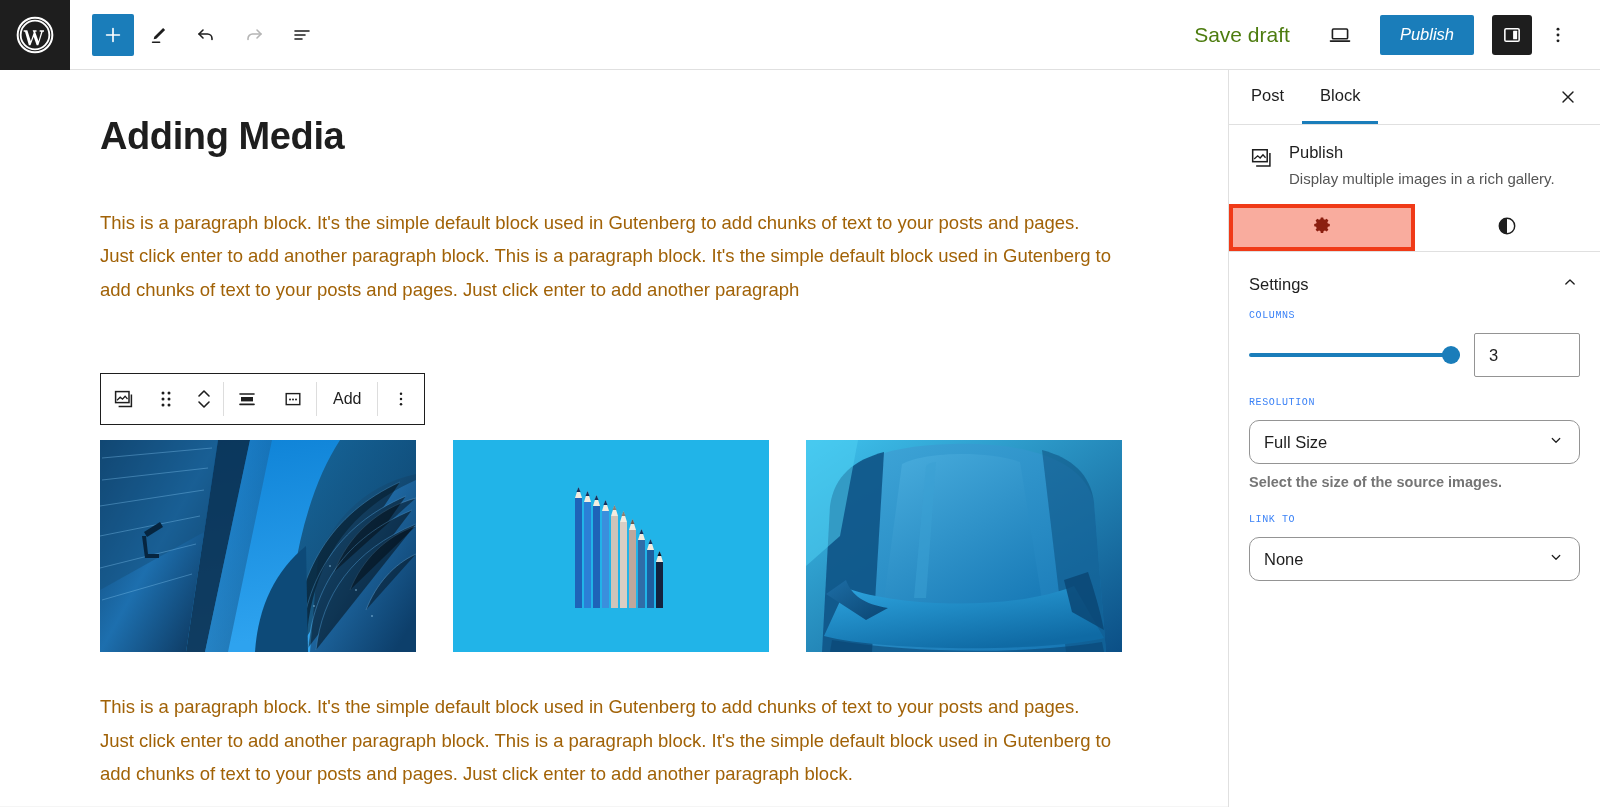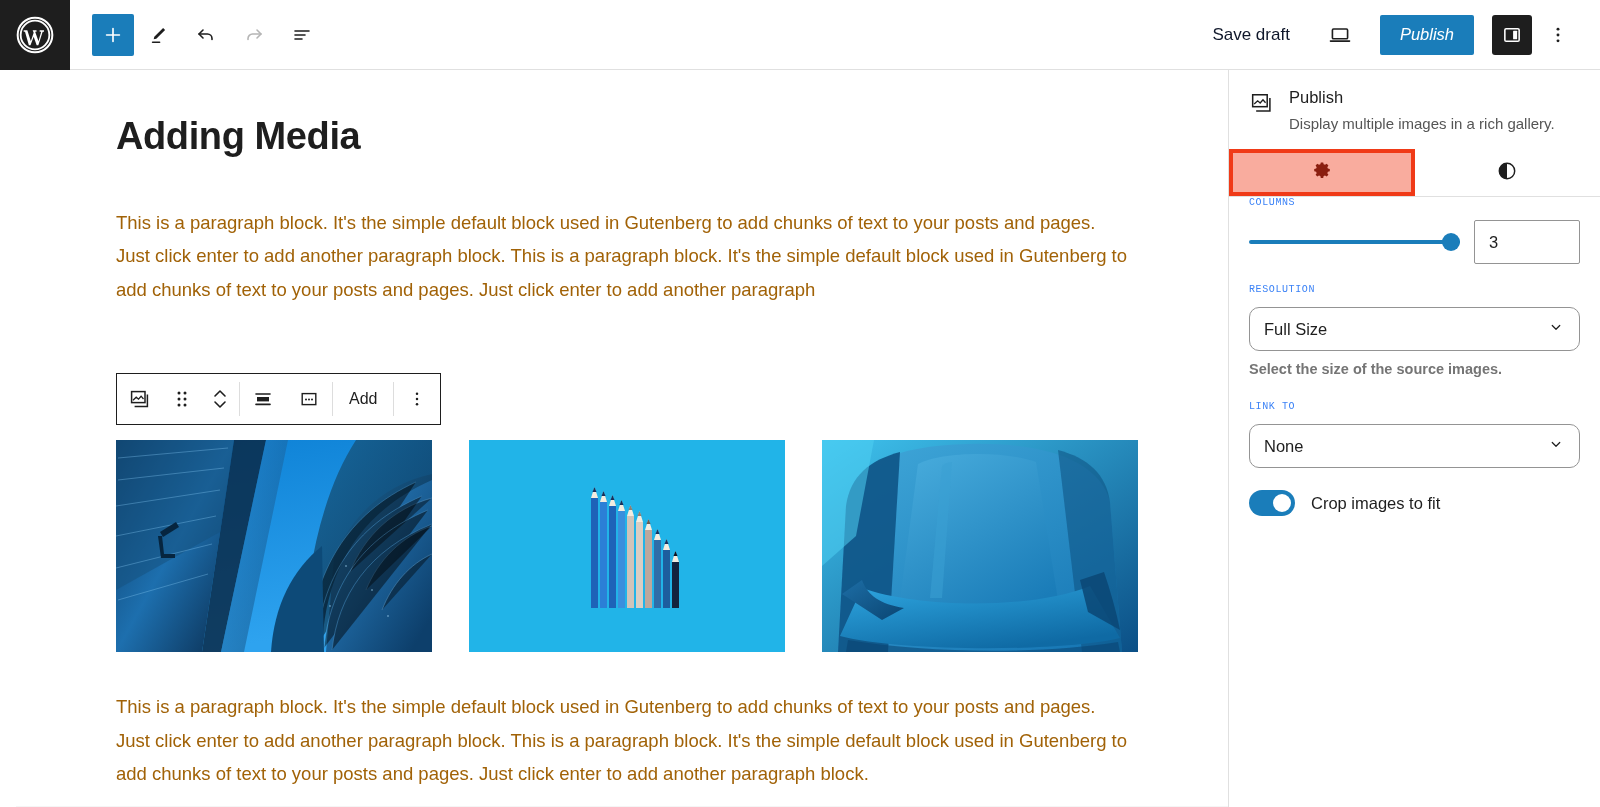--- a/index.html
+++ b/index.html
@@ -36,21 +36,21 @@
   .tb-add {
     width: 42px; height: 42px; background: #1a7dba;
     border-radius: 2px; color: #fff;
     display: flex; align-items: center; justify-content: center;
     cursor: pointer; flex: none;
   }
   .tb-spacer { flex: 1; }
 
   .tb-right { display: flex; align-items: center; padding-right: 20px; gap: 0; }
   .save-draft {
-    color: #0f172a; font-size: 17px; cursor: pointer;
+    color: #4d7c0f; font-size: 21px; cursor: pointer;
     padding: 8px 12px; background: none; border: none;
     font-family: "Liberation Sans", sans-serif;
   }
   .preview-btn {
     width: 48px; height: 48px; display: flex; align-items: center;
     justify-content: center; background: none; border: none; cursor: pointer;
     margin-left: 14px;
   }
   .publish-btn {
     background: #1a7dba; color: #fff; border: none; border-radius: 2px;
@@ -63,21 +63,21 @@
     cursor: pointer; margin-left: 18px; border: none;
   }
   .more-menu {
     width: 44px; height: 48px; display: flex; align-items: center;
     justify-content: center; background: none; border: none; cursor: pointer;
     margin-left: 4px;
   }
 
   
   .canvas {
-    position: absolute; top: 70px; left: 16px;
+    position: absolute; top: 70px; left: 0;
     width: 1228px; height: 737px;
     background: #ffffff; overflow: hidden;
   }
   .content {
     padding: 44px 100px 0 100px;
     width: 1228px;
   }
   .post-title {
     font-size: 38px; font-weight: bold; color: #1e1e1e;
     letter-spacing: -0.4px; line-height: 1.2;
@@ -495,20 +495,29 @@
 
   <div style="position:absolute; left:100px; top:620px; width:1060px;">
     <p class="para">This is a paragraph block. It's the simple default block used in Gutenberg to add chunks of text to your posts and pages. Just click enter to add another paragraph block. This is a paragraph block. It's the simple default block used in Gutenberg to add chunks of text to your posts and pages. Just click enter to add another paragraph block.</p>
   </div>
 
   <div class="bottom-shadow"></div>
 </div>
 
 <div class="sidebar">
 
+  <div class="sb-tabs">
+    <button class="sb-tab">Post</button>
+    <button class="sb-tab active">Block</button>
+    <button class="sb-close">
+      <svg width="20" height="20" viewBox="0 0 24 24" fill="none">
+        <path d="M6 6l12 12M18 6L6 18" stroke="#1e1e1e" stroke-width="1.7" stroke-linecap="round"></path>
+      </svg>
+    </button>
+  </div>
 
   <div class="sb-blockcard">
     <span class="sb-blockicon">
       <svg width="26" height="26" viewBox="0 0 24 24" fill="none">
         <rect x="3.4" y="4.4" width="13.4" height="11" stroke="#1e1e1e" stroke-width="1.4"></rect>
         <path d="M4.8 13l3.2-3 2.3 2 2.6-3 2.4 2.8" stroke="#1e1e1e" stroke-width="1.2" fill="none"></path>
         <path d="M19.3 7.4v11.9H6.6" stroke="#1e1e1e" stroke-width="1.4"></path>
       </svg>
     </span>
     <div>
@@ -531,20 +540,28 @@
         <svg width="22" height="22" viewBox="0 0 24 24">
           <circle cx="12" cy="12" r="8.4" fill="none" stroke="#1e1e1e" stroke-width="1.6"></circle>
           <path d="M12 3.6a8.4 8.4 0 000 16.8V3.6z" fill="#1e1e1e"></path>
         </svg>
       </span>
     </button>
   </div>
 
   <div class="sb-body">
 
+    <div class="sb-secthead">
+      <span>Settings</span>
+      <span>
+        <svg width="20" height="20" viewBox="0 0 24 24" fill="none">
+          <path d="M7 14.5l5-5 5 5" stroke="#1e1e1e" stroke-width="1.6" stroke-linecap="round" stroke-linejoin="round"></path>
+        </svg>
+      </span>
+    </div>
 
     <label class="sb-label">COLUMNS</label>
     <div class="sb-row">
       <div class="sb-slider">
         <div class="sb-track"></div>
         <div class="sb-thumb"></div>
       </div>
       <div class="sb-number">3</div>
     </div>
 
@@ -562,22 +579,16 @@
     <label class="sb-label">LINK TO</label>
     <div class="sb-select" style="margin-bottom:22px;">
       <span>None</span>
       <span>
         <svg width="18" height="18" viewBox="0 0 24 24" fill="none">
           <path d="M7 10l5 5 5-5" stroke="#1e1e1e" stroke-width="1.6" stroke-linecap="round" stroke-linejoin="round"></path>
         </svg>
       </span>
     </div>
 
-    <div class="sb-toggle-row">
-      <div class="sb-toggle on">
-        <span class="sb-knob"></span>
-      </div>
-      <span class="sb-toggle-label">Crop images to fit</span>
-    </div>
 
 
   </div>
 </div>
 
 </body></html>

